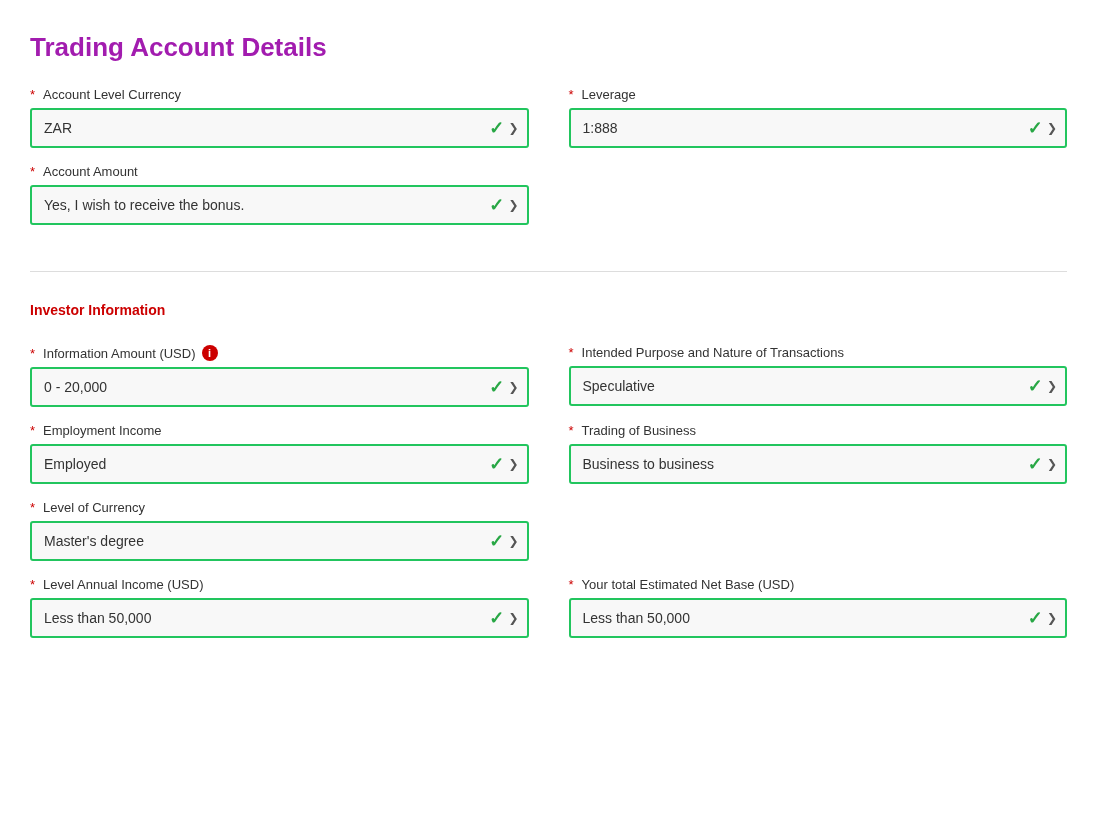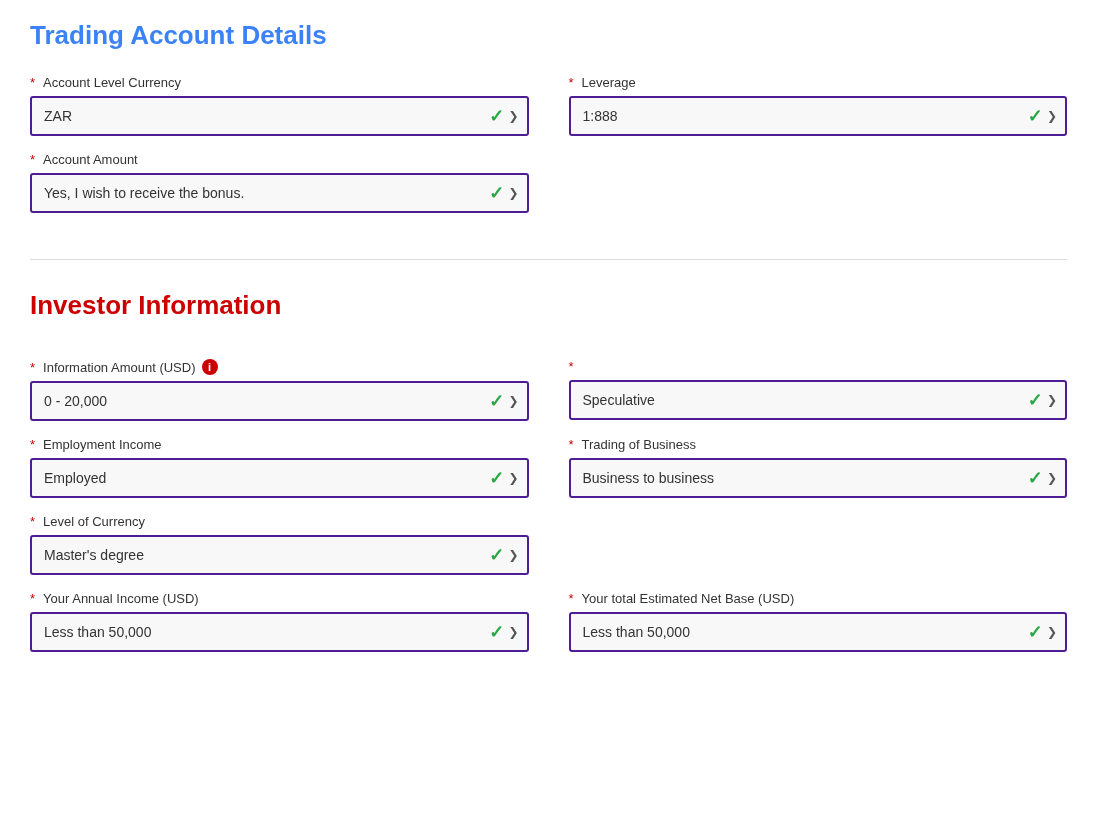--- a/index.html
+++ b/index.html
@@ -4,30 +4,31 @@
   <style>
     * { box-sizing: border-box; margin: 0; padding: 0; }
     body {
       font-family: Arial, sans-serif;
       background: #fff;
       color: #333;
       padding: 20px 30px;
       font-size: 14px;
     }
     .page-title {
-      color: #3b82f6;
+      color: #a21caf;
       font-size: 26px;
       font-weight: bold;
       margin-bottom: 24px;
+      margin-top: 12px;
     }
     .section-title {
       color: #cc0000;
-      font-size: 26px;
+      font-size: 14px;
       font-weight: bold;
-      margin-bottom: 38px;
+      margin-bottom: 27px;
     }
     .required-star {
       color: #cc0000;
       margin-right: 2px;
     }
     .field-label {
       font-size: 13px;
       color: #333;
       margin-bottom: 6px;
       font-weight: normal;
@@ -54,21 +55,21 @@
       margin-bottom: 16px;
     }
     .select-wrapper {
       position: relative;
       display: flex;
       align-items: center;
     }
     .form-select {
       width: 100%;
       padding: 10px 50px 10px 12px;
-      border: 2px solid #4c1d95;
+      border: 2px solid #22c55e;
       border-radius: 3px;
       background: #f8f8f8;
       font-size: 14px;
       color: #333;
       appearance: none;
       -webkit-appearance: none;
       cursor: pointer;
       outline: none;
     }
     .select-icons {
@@ -186,20 +187,21 @@
         <div class="select-icons">
           <span class="check-icon">✓</span>
           <span class="chevron-icon">❯</span>
         </div>
       </div>
     </div>
 
     <div class="form-group">
       <div class="field-label">
         <span class="required-star">*</span>
+        <span>Intended Purpose and Nature of Transactions</span>
       </div>
       <div class="select-wrapper">
         <select class="form-select">
           <option>Speculative</option>
         </select>
         <div class="select-icons">
           <span class="check-icon">✓</span>
           <span class="chevron-icon">❯</span>
         </div>
       </div>
@@ -259,21 +261,21 @@
       </div>
     </div>
     <div></div>
   </div>
 
   <div class="half-grid">
 
     <div class="form-group">
       <div class="field-label">
         <span class="required-star">*</span>
-        <span>Your Annual Income (USD)</span>
+        <span>Level Annual Income (USD)</span>
       </div>
       <div class="select-wrapper">
         <select class="form-select">
           <option>Less than 50,000</option>
         </select>
         <div class="select-icons">
           <span class="check-icon">✓</span>
           <span class="chevron-icon">❯</span>
         </div>
       </div>

